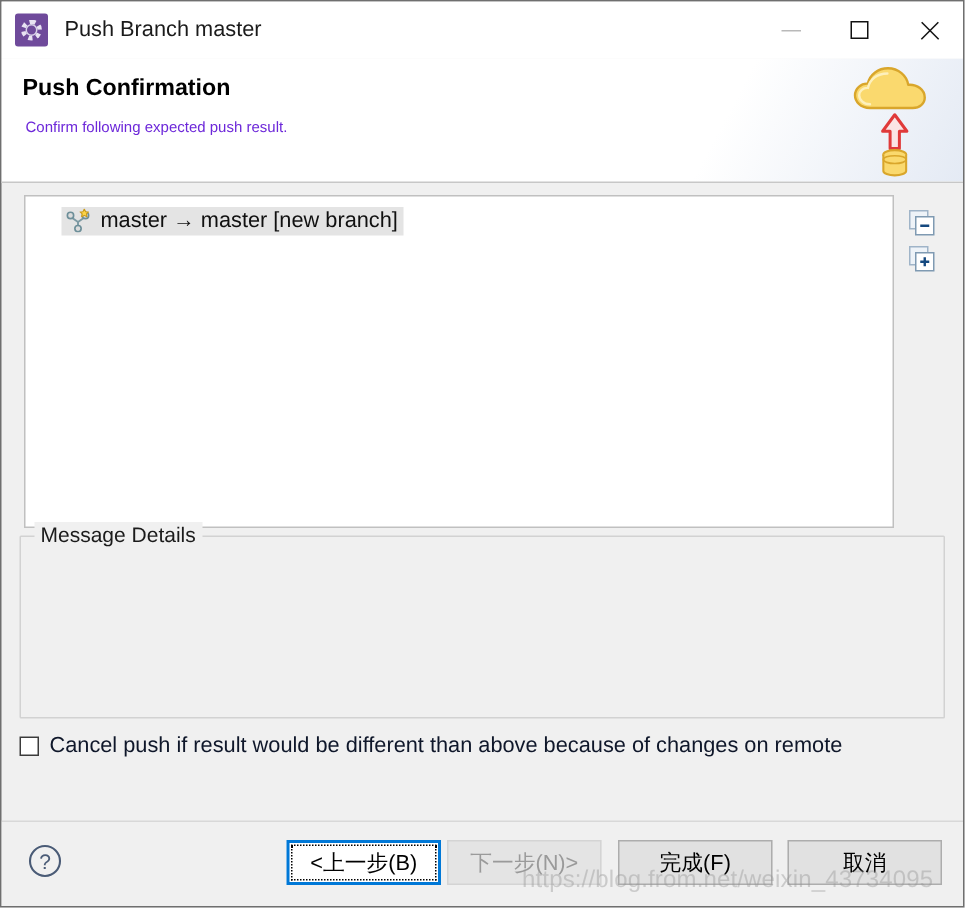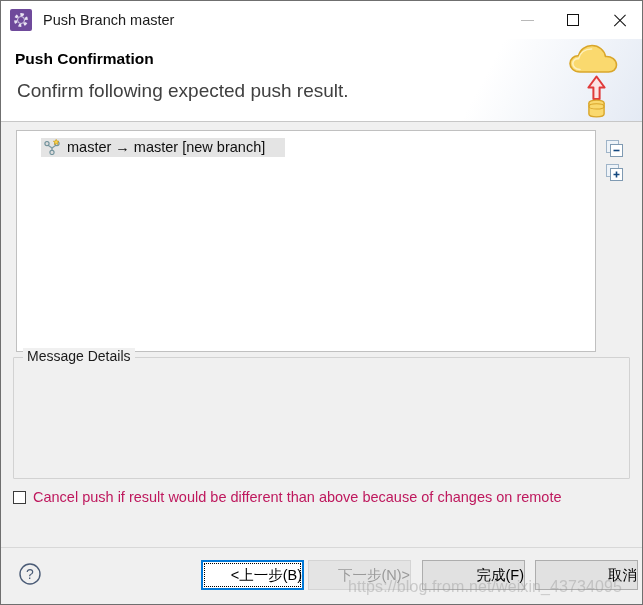--- a/index.html
+++ b/index.html
@@ -126,22 +126,22 @@
   .header-title {
     position: absolute;
     left: 14px; top: 11px;
     font-size: 15.5px;
     font-weight: bold;
     color: #000;
   }
   .header-sub {
     position: absolute;
     left: 16px; top: 41px;
-    font-size: 19px;
-    color: #404040;
+    font-size: 10px;
+    color: #6d28d9;
   }
   
   .cloud-icon {
     position: absolute;
     right: 14px; top: 4px;
     width: 62px; height: 76px;
   }
 
   
   .tree-panel {
@@ -150,21 +150,21 @@
     width: 580px; height: 222px;
     box-sizing: border-box;
     background: #ffffff;
     border: 1px solid #c0c0c0;
     overflow: hidden;
   }
   .tree-row {
     display: inline-flex;
     align-items: center;
     margin: 7px 0 0 24px;
-    padding: 1px 20px 2px 2px;
+    padding: 1px 4px 2px 2px;
     background: #e4e4e4;
     white-space: nowrap;
   }
   .branch-icon {
     width: 18px; height: 16px;
     flex: none;
     margin-right: 6px;
   }
   .tree-label {
     font-size: 14.5px;
@@ -236,21 +236,21 @@
   .cbox {
     width: 13px; height: 13px;
     box-sizing: border-box;
     border: 1px solid #3b3b3b;
     background: #fff;
     flex: none;
     margin-right: 7px;
   }
   .check-label {
     font-size: 14.5px;
-    color: #be185d;
+    color: #0f172a;
     white-space: nowrap;
   }
 
   
   .sep {
     position: absolute;
     left: 0; top: 546px;
     width: 641px; height: 1px;
     background: #d8d8d8;
   }
@@ -270,23 +270,22 @@
     top: 12px;
     height: 30px;
     box-sizing: border-box;
     background: #e1e1e1;
     border: 1px solid #adadad;
     font-family: "Liberation Sans", sans-serif;
     font-size: 14.5px;
     color: #000;
     display: flex;
     align-items: center;
-    justify-content: flex-end;
+    justify-content: center;
     white-space: nowrap;
-    margin-left: 10px;
   }
   .btn-back {
     left: 190px;
     width: 103px;
     background: #ffffff;
     border: 2px solid #0078d7;
   }
   .btn-back .focus-ring {
     position: absolute;
     left: 1px; top: 1px; right: 1px; bottom: 1px;

